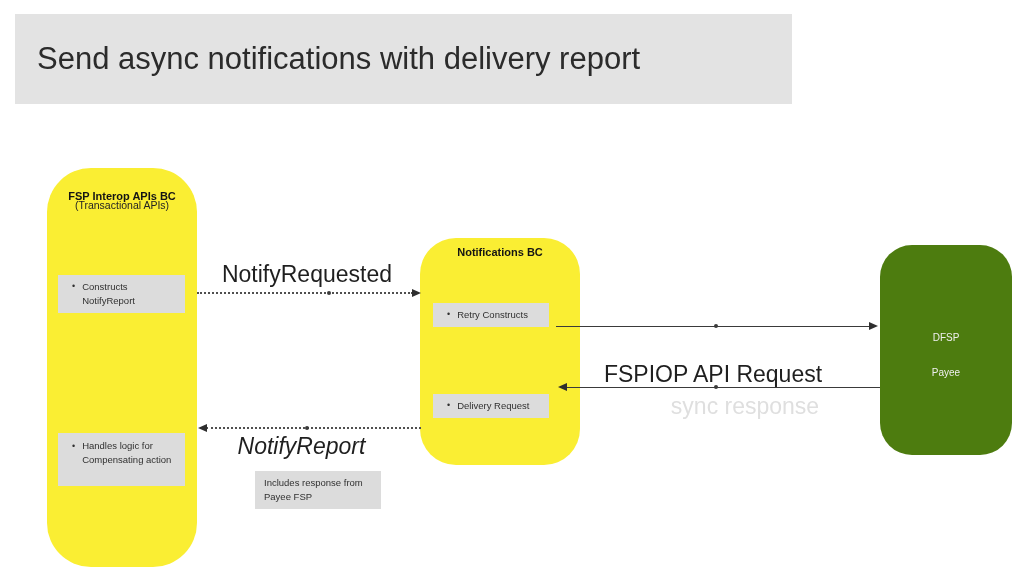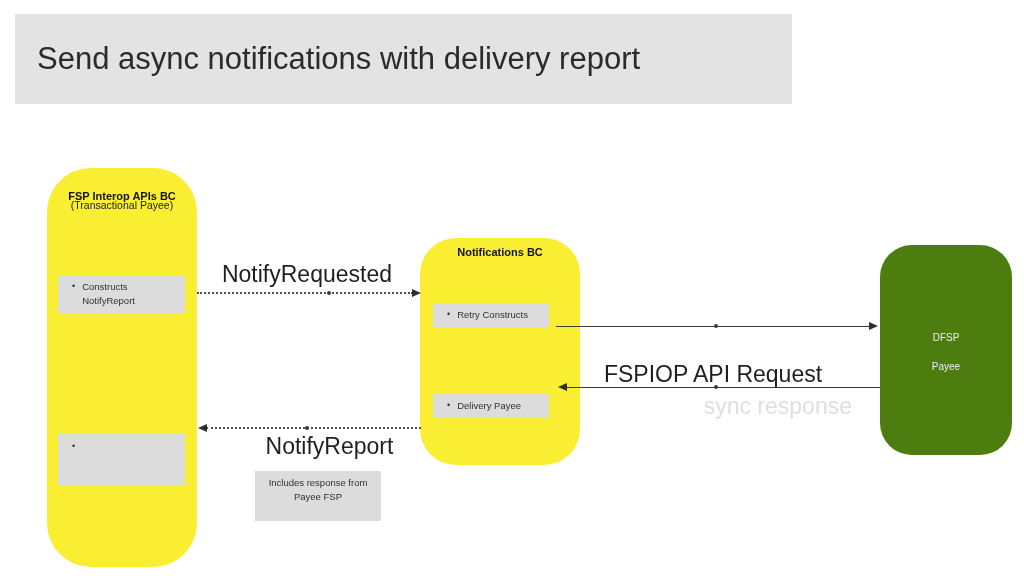--- a/index.html
+++ b/index.html
@@ -47,21 +47,21 @@
     align-self: flex-start; line-height: 14px;
   }
   .node-item .item-text { flex: 1 1 auto; }
   .node-item.multiline { align-items: flex-start; }
 
   .dfsp-text {
     position: absolute; left: 0; right: 0; top: 86px; text-align: center;
     color: #EFEFEF; font-size: 10px; line-height: 14px;
   }
   .dfsp-text .dfsp-line { display: block; }
-  .dfsp-text .dfsp-line + .dfsp-line { margin-top: 15px; }
+  .dfsp-text .dfsp-line + .dfsp-line { margin-top: 21px; }
 
   
   .edge-line { position: absolute; height: 0; }
   .edge-line.solid  { border-top: 1px solid #3a3a3a; }
   .edge-line.dotted { border-top: 2px dotted #4f4f4f; }
   .arrowhead {
     position: absolute; width: 0; height: 0;
     border-top: 4.5px solid transparent; border-bottom: 4.5px solid transparent;
   }
   .arrowhead.right { border-left: 9px solid #2e2e2e; }
@@ -71,53 +71,54 @@
     background: #3a3a3a; border-radius: 50%;
   }
   .edge-label {
     position: absolute; text-align: center;
     font-size: 23px; font-weight: 400; color: #1f1f1f; white-space: nowrap;
   }
   .edge-label.faint { color: #DFDFDF; }
 
   
   .note-box {
-    position: absolute; left: 255px; top: 471px; width: 126px; height: 50px;
+    position: absolute; left: 255px; top: 471px; width: 126px; height: 38px;
     background: #DCDCDC; padding: 5px 9px;
-    font-size: 9.5px; line-height: 14px; color: #303030; text-align: center;
+    font-size: 9.5px; line-height: 14px; color: #303030;
   }
 </style>
 </head>
 <body>
 
 <div class="title-bar">
   <h1 class="page-title">Send async notifications with delivery report</h1>
 </div>
 
 <div class="node node-yellow node-fsp">
   <div class="node-title" style="top:22px;">FSP Interop APIs BC</div>
-  <div class="node-subtitle" style="top:31px;">(Transactional Payee)</div>
+  <div class="node-subtitle" style="top:31px;">(Transactional APIs)</div>
   <div class="node-item" style="left:11px; top:107px; width:127px; height:38px;">
     <span class="bullet">•</span>
     <span class="item-text">Constructs NotifyReport</span>
   </div>
   <div class="node-item multiline" style="left:11px; top:265px; width:127px; height:53px; padding-top:6px;">
     <span class="bullet">•</span>
+    <span class="item-text">Handles logic for Compensating action</span>
   </div>
 </div>
 
 <div class="node node-yellow node-notif">
   <div class="node-title" style="top:8px;">Notifications BC</div>
   <div class="node-item" style="left:13px; top:65px; width:116px; height:24px;">
     <span class="bullet">•</span>
     <span class="item-text">Retry Constructs</span>
   </div>
   <div class="node-item" style="left:13px; top:156px; width:116px; height:24px;">
     <span class="bullet">•</span>
-    <span class="item-text">Delivery Payee</span>
+    <span class="item-text">Delivery Request</span>
   </div>
 </div>
 
 <div class="node node-dfsp">
   <div class="dfsp-text">
     <span class="dfsp-line">DFSP</span>
     <span class="dfsp-line">Payee</span>
   </div>
 </div>
 
@@ -132,25 +133,25 @@
   <div class="edge-line solid" style="left:556px; top:326px; width:314px;"></div>
   <div class="mid-dot" style="left:714px; top:324px;"></div>
   <div class="arrowhead right" style="left:869px; top:322px;"></div>
   <div class="edge-label" style="left:556px; top:333px; width:314px;margin-top:28px;">FSPIOP API Request</div>
 </div>
 
 <div>
   <div class="edge-line solid" style="left:566px; top:387px; width:314px;"></div>
   <div class="mid-dot" style="left:714px; top:385px;"></div>
   <div class="arrowhead left" style="left:558px; top:383px;"></div>
-  <div class="edge-label faint" style="left:538px; top:393px; width:314px;text-align:right;">sync response</div>
+  <div class="edge-label faint" style="left:588px; top:393px; width:314px;">sync response</div>
 </div>
 
 <div>
   <div class="edge-line dotted" style="left:206px; top:427px; width:215px;"></div>
   <div class="mid-dot" style="left:305px; top:426px;"></div>
   <div class="arrowhead left" style="left:198px; top:424px;"></div>
-  <div class="edge-label" style="left:222px; top:433px; width:215px;">NotifyReport</div>
+  <div class="edge-label" style="left:194px; top:433px; width:215px;font-style:italic;">NotifyReport</div>
 </div>
 
 <div class="note-box">
   <span>Includes response from Payee FSP</span>
 </div>
 
 </body></html>

